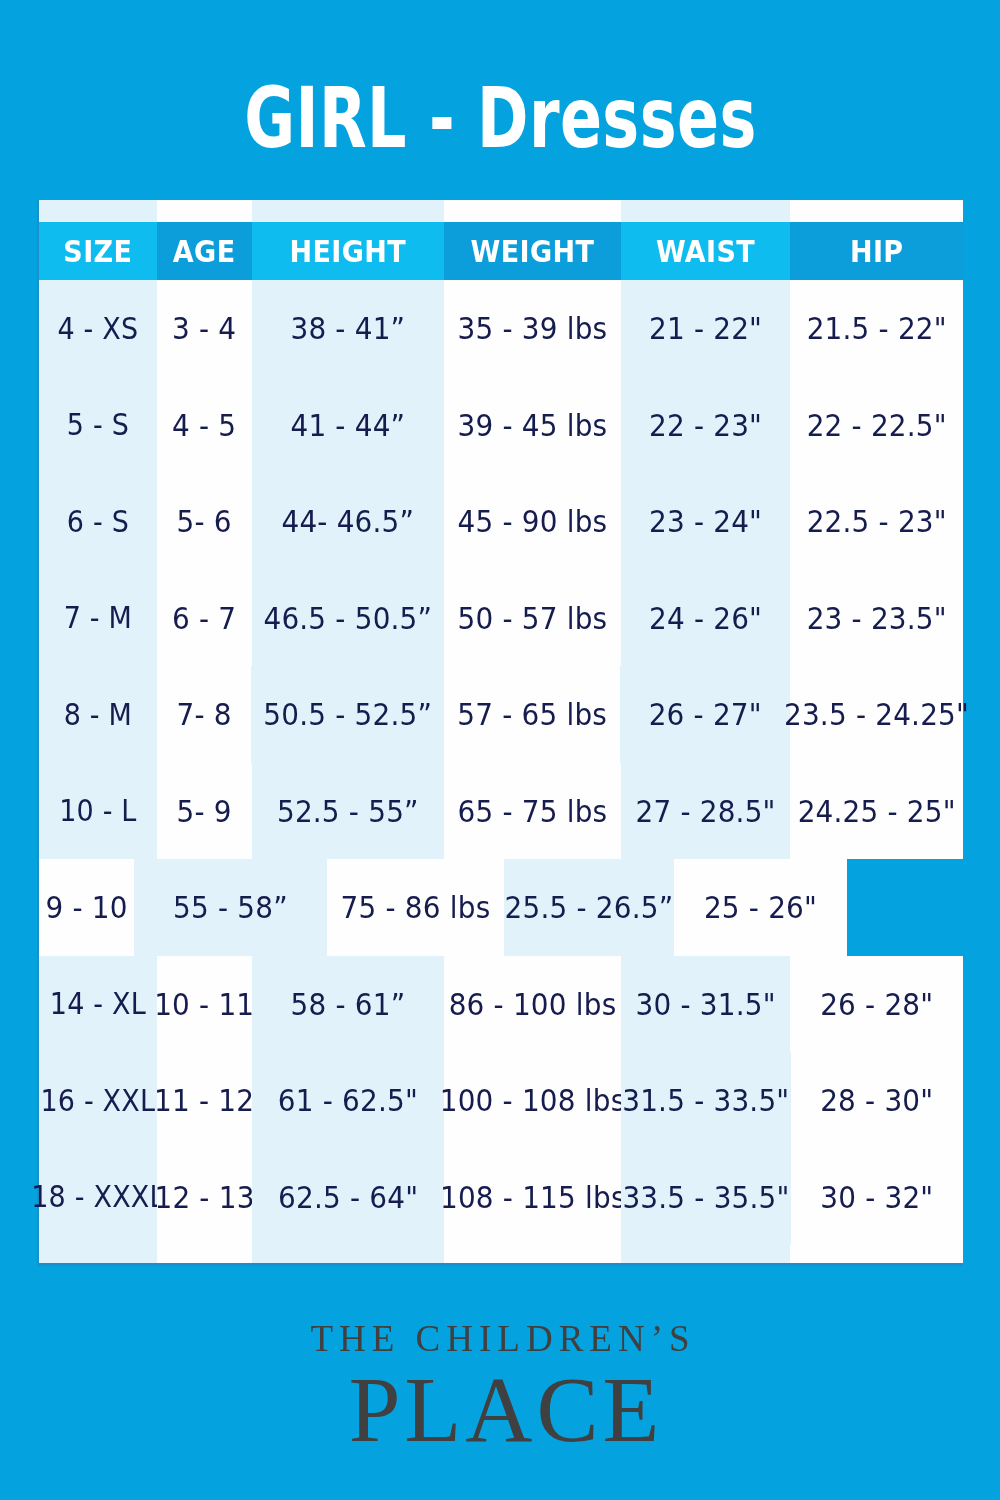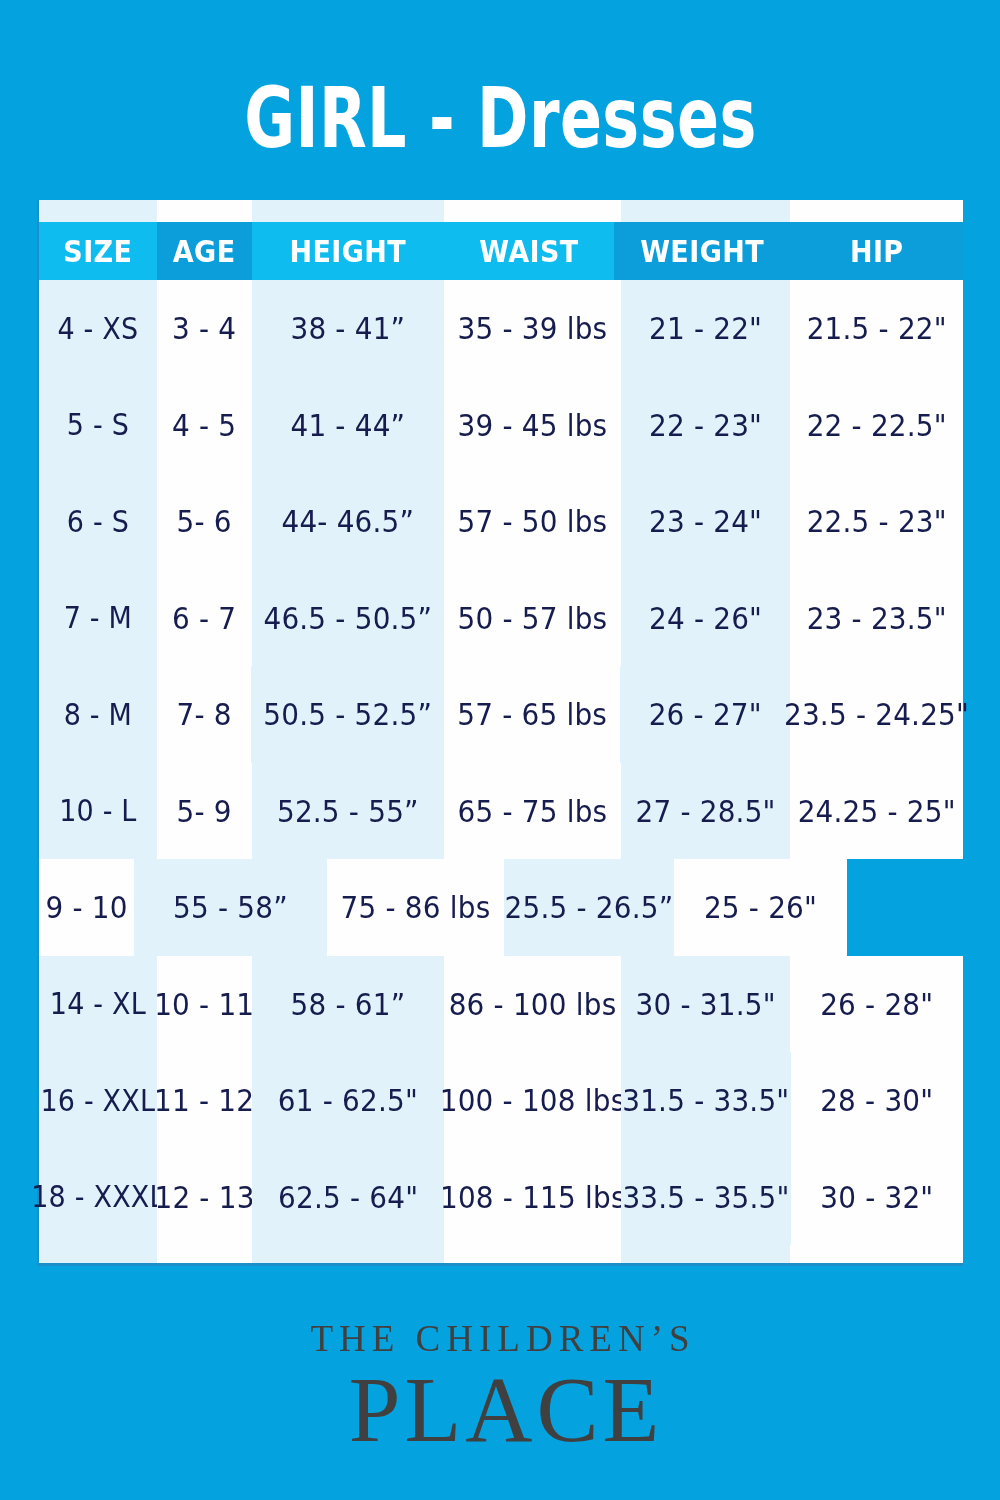--- a/index.html
+++ b/index.html
@@ -134,22 +134,22 @@
       <div class="cell c2"></div>
       <div class="cell c3"></div>
       <div class="cell c4"></div>
       <div class="cell c5"></div>
     </div>
 
     <div class="row hdr">
       <div class="cell c0">SIZE</div>
       <div class="cell c1">AGE</div>
       <div class="cell c2">HEIGHT</div>
+      <div class="cell c3">WEIGHT</div>
       <div class="cell c4">WAIST</div>
-      <div class="cell c3">WEIGHT</div>
       <div class="cell c5">HIP</div>
     </div>
 
     <div class="row drow">
       <div class="cell c0">4 - XS</div>
       <div class="cell c1">3 - 4</div>
       <div class="cell c2">38 - 41”</div>
       <div class="cell c3">35 - 39 lbs</div>
       <div class="cell c4">21 - 22"</div>
       <div class="cell c5">21.5 - 22"</div>
@@ -161,21 +161,21 @@
       <div class="cell c2">41 - 44”</div>
       <div class="cell c3">39 - 45 lbs</div>
       <div class="cell c4">22 - 23"</div>
       <div class="cell c5">22 - 22.5"</div>
     </div>
 
     <div class="row drow">
       <div class="cell c0">6 - S</div>
       <div class="cell c1">5- 6</div>
       <div class="cell c2">44- 46.5”</div>
-      <div class="cell c3">57 - 50 lbs</div>
+      <div class="cell c3">45 - 90 lbs</div>
       <div class="cell c4">23 - 24"</div>
       <div class="cell c5">22.5 - 23"</div>
     </div>
 
     <div class="row drow">
       <div class="cell c0">7 - M</div>
       <div class="cell c1">6 - 7</div>
       <div class="cell c2">46.5 - 50.5”</div>
       <div class="cell c3">50 - 57 lbs</div>
       <div class="cell c4">24 - 26"</div>

